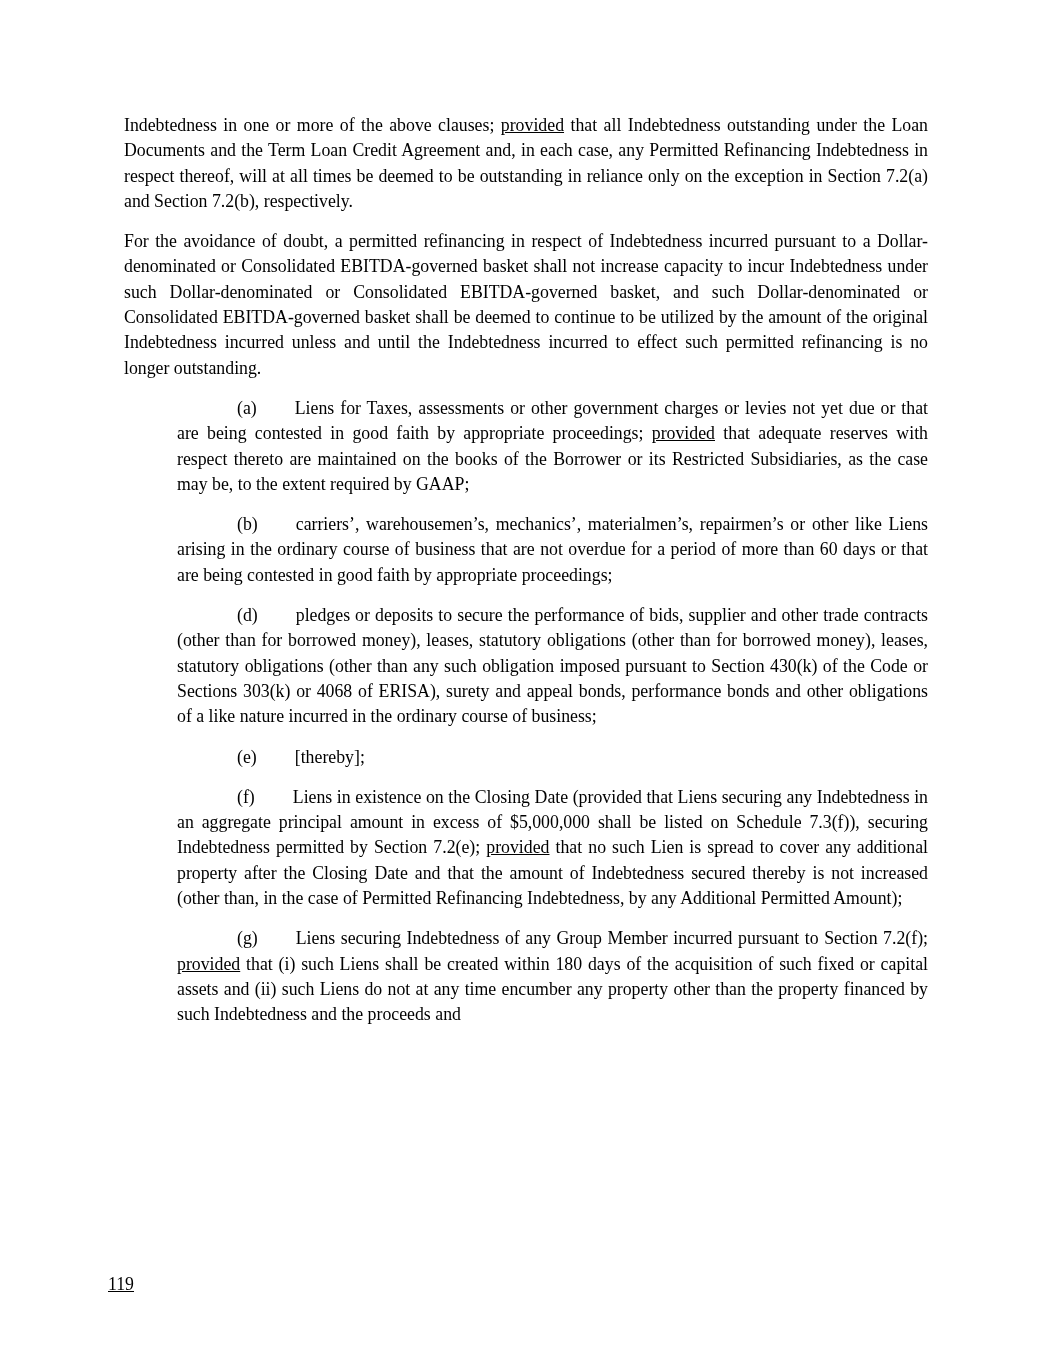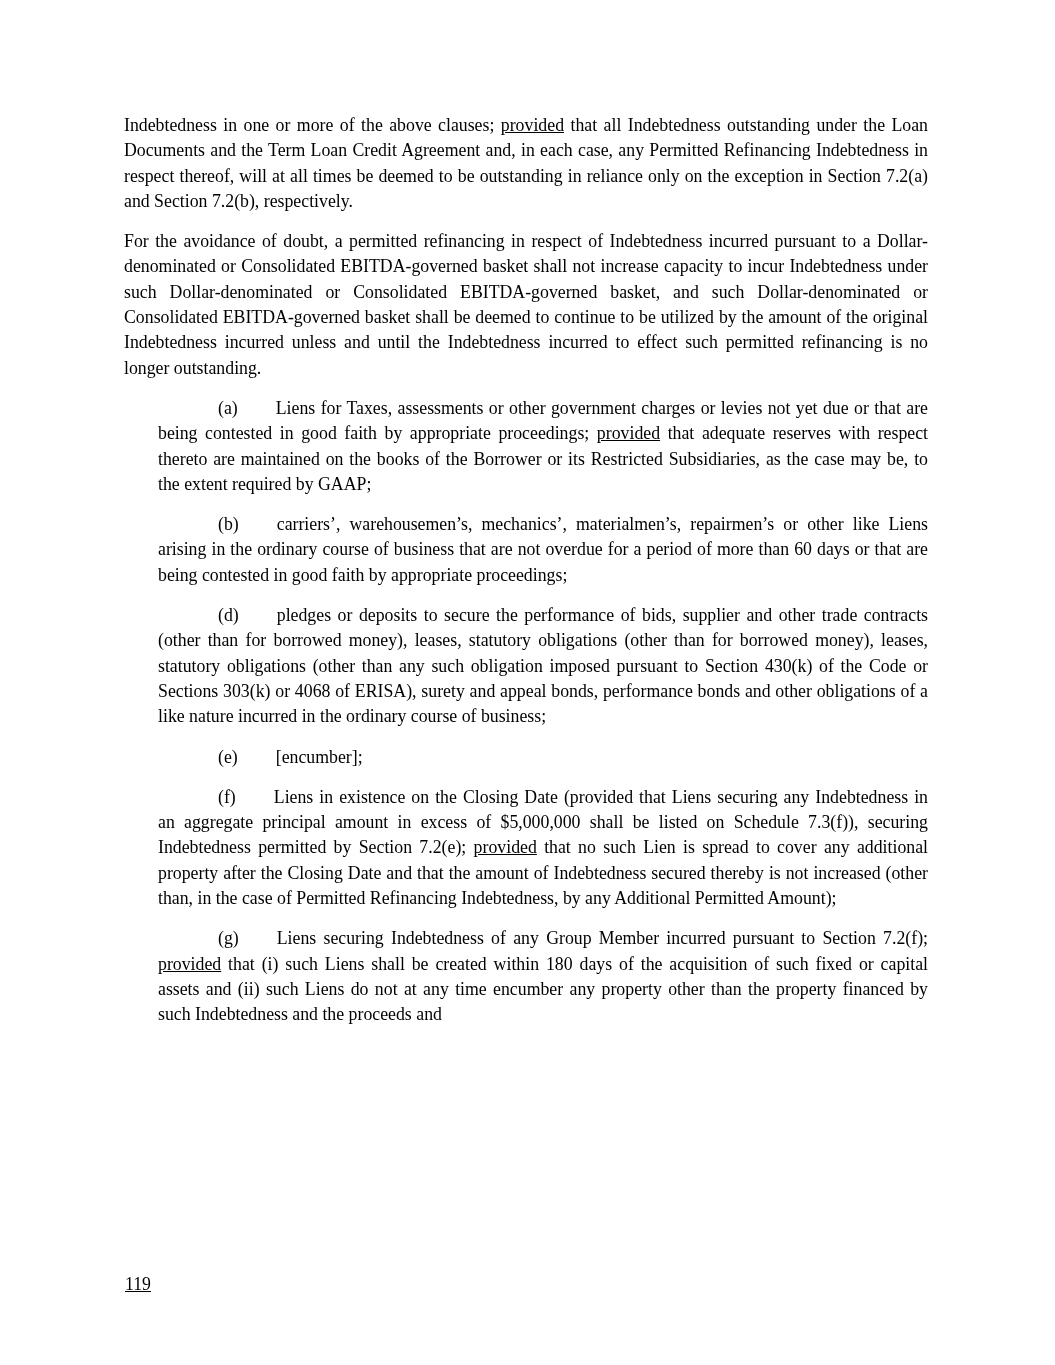--- a/index.html
+++ b/index.html
@@ -26,51 +26,51 @@
   }
   p.para {
     margin: 0 0 15px 0;
     text-align: justify;
   }
   p.body { }
   p.section {
     text-indent: 125px;
   }
   p.clause {
-    margin-left: 34px;
+    margin-left: 53px;
     text-indent: 60px;
     font-family: Liberation Serif, serif;
   }
   .u {
     text-decoration: underline;
   }
   .tab {
     display: inline-block;
     width: 38px;
     height: 1px;
   }
   .tab.u {
     text-decoration: none;
     border-bottom: 1px solid #000000;
   }
   .page-number {
     position: absolute;
-    left: 125px;
+    left: 108px;
     top: 1272px;
     text-decoration: underline;
   }
 </style>
 </head>
 <body>
 
 <div class="page">
   <div class="content">
       <p class="para body"><span>Indebtedness in one or more of the above clauses; </span><span class="u">provided</span><span> that all Indebtedness outstanding under the Loan Documents and the Term Loan Credit Agreement and, in each case, any Permitted Refinancing Indebtedness in respect thereof, will at all times be deemed to be outstanding in reliance only on the exception in Section 7.2(a) and Section 7.2(b), respectively.</span></p>
       <p class="para body"><span>For the avoidance of doubt, a permitted refinancing in respect of Indebtedness incurred pursuant to a Dollar-denominated or Consolidated EBITDA-governed basket shall not increase capacity to incur Indebtedness under such Dollar-denominated or Consolidated EBITDA-governed basket, and such Dollar-denominated or Consolidated EBITDA-governed basket shall be deemed to continue to be utilized by the amount of the original Indebtedness incurred unless and until the Indebtedness incurred to effect such permitted refinancing is no longer outstanding.</span></p>
       <p class="para clause"><span>(a)</span><span class="tab" style="width: 38px;"></span><span>Liens for Taxes, assessments or other government charges or levies not yet due or that are being contested in good faith by appropriate proceedings; </span><span class="u">provided</span><span> that adequate reserves with respect thereto are maintained on the books of the Borrower or its Restricted Subsidiaries, as the case may be, to the extent required by GAAP;</span></p>
       <p class="para clause"><span>(b)</span><span class="tab" style="width: 38px;"></span><span>carriers’, warehousemen’s, mechanics’, materialmen’s, repairmen’s or other like Liens arising in the ordinary course of business that are not overdue for a period of more than 60 days or that are being contested in good faith by appropriate proceedings;</span></p>
       <p class="para clause"><span>(d)</span><span class="tab" style="width: 38px;"></span><span>pledges or deposits to secure the performance of bids, supplier and other trade contracts (other than for borrowed money), leases, statutory obligations (other than for borrowed money), leases, statutory obligations (other than any such obligation imposed pursuant to Section 430(k) of the Code or Sections 303(k) or 4068 of ERISA), surety and appeal bonds, performance bonds and other obligations of a like nature incurred in the ordinary course of business;</span></p>
-      <p class="para clause"><span>(e)</span><span class="tab" style="width: 38px;"></span><span>[encumber];</span></p>
+      <p class="para clause"><span>(e)</span><span class="tab" style="width: 38px;"></span><span>[thereby];</span></p>
       <p class="para clause"><span>(f)</span><span class="tab" style="width: 38px;"></span><span>Liens in existence on the Closing Date (provided that Liens securing any Indebtedness in an aggregate principal amount in excess of $5,000,000 shall be listed on Schedule 7.3(f)), securing Indebtedness permitted by Section 7.2(e); </span><span class="u">provided</span><span> that no such Lien is spread to cover any additional property after the Closing Date and that the amount of Indebtedness secured thereby is not increased (other than, in the case of Permitted Refinancing Indebtedness, by any Additional Permitted Amount);</span></p>
       <p class="para clause"><span>(g)</span><span class="tab" style="width: 38px;"></span><span>Liens securing Indebtedness of any Group Member incurred pursuant to Section 7.2(f); </span><span class="u">provided</span><span> that (i) such Liens shall be created within 180 days of the acquisition of such fixed or capital assets and (ii) such Liens do not at any time encumber any property other than the property financed by such Indebtedness and the proceeds and</span></p>
     </div>
   <span class="page-number">119</span>
 </div>
 
 </body></html>

